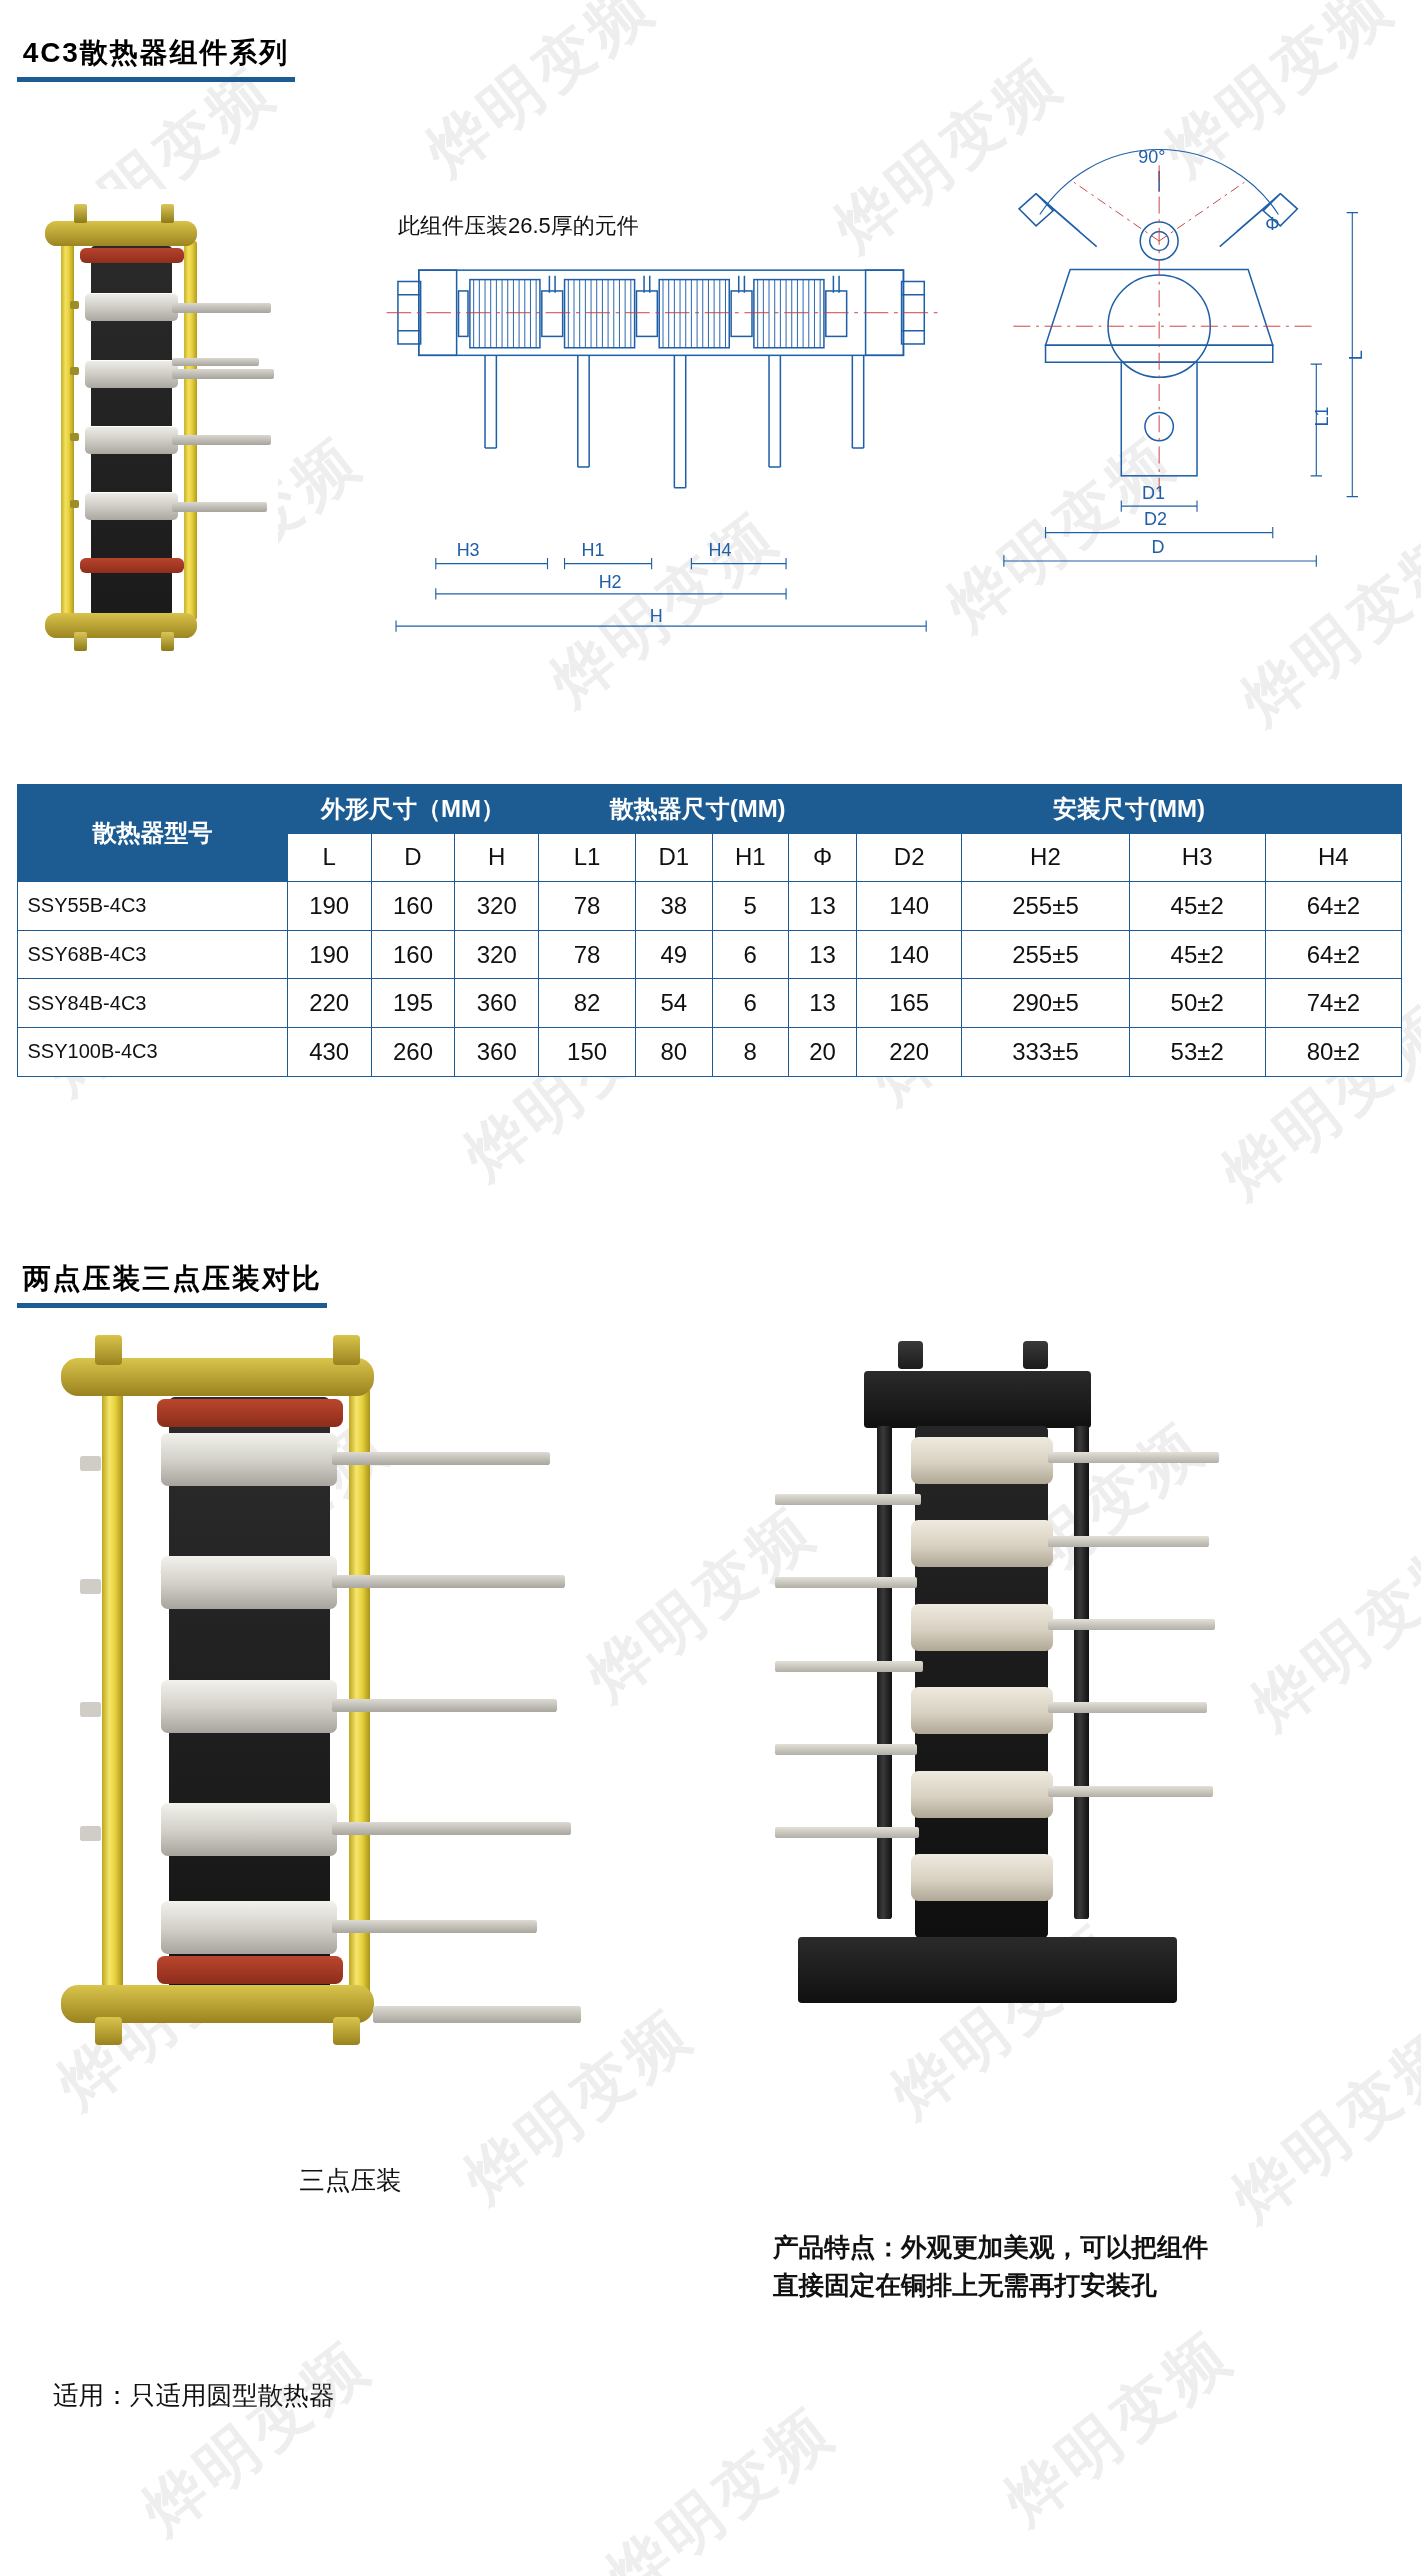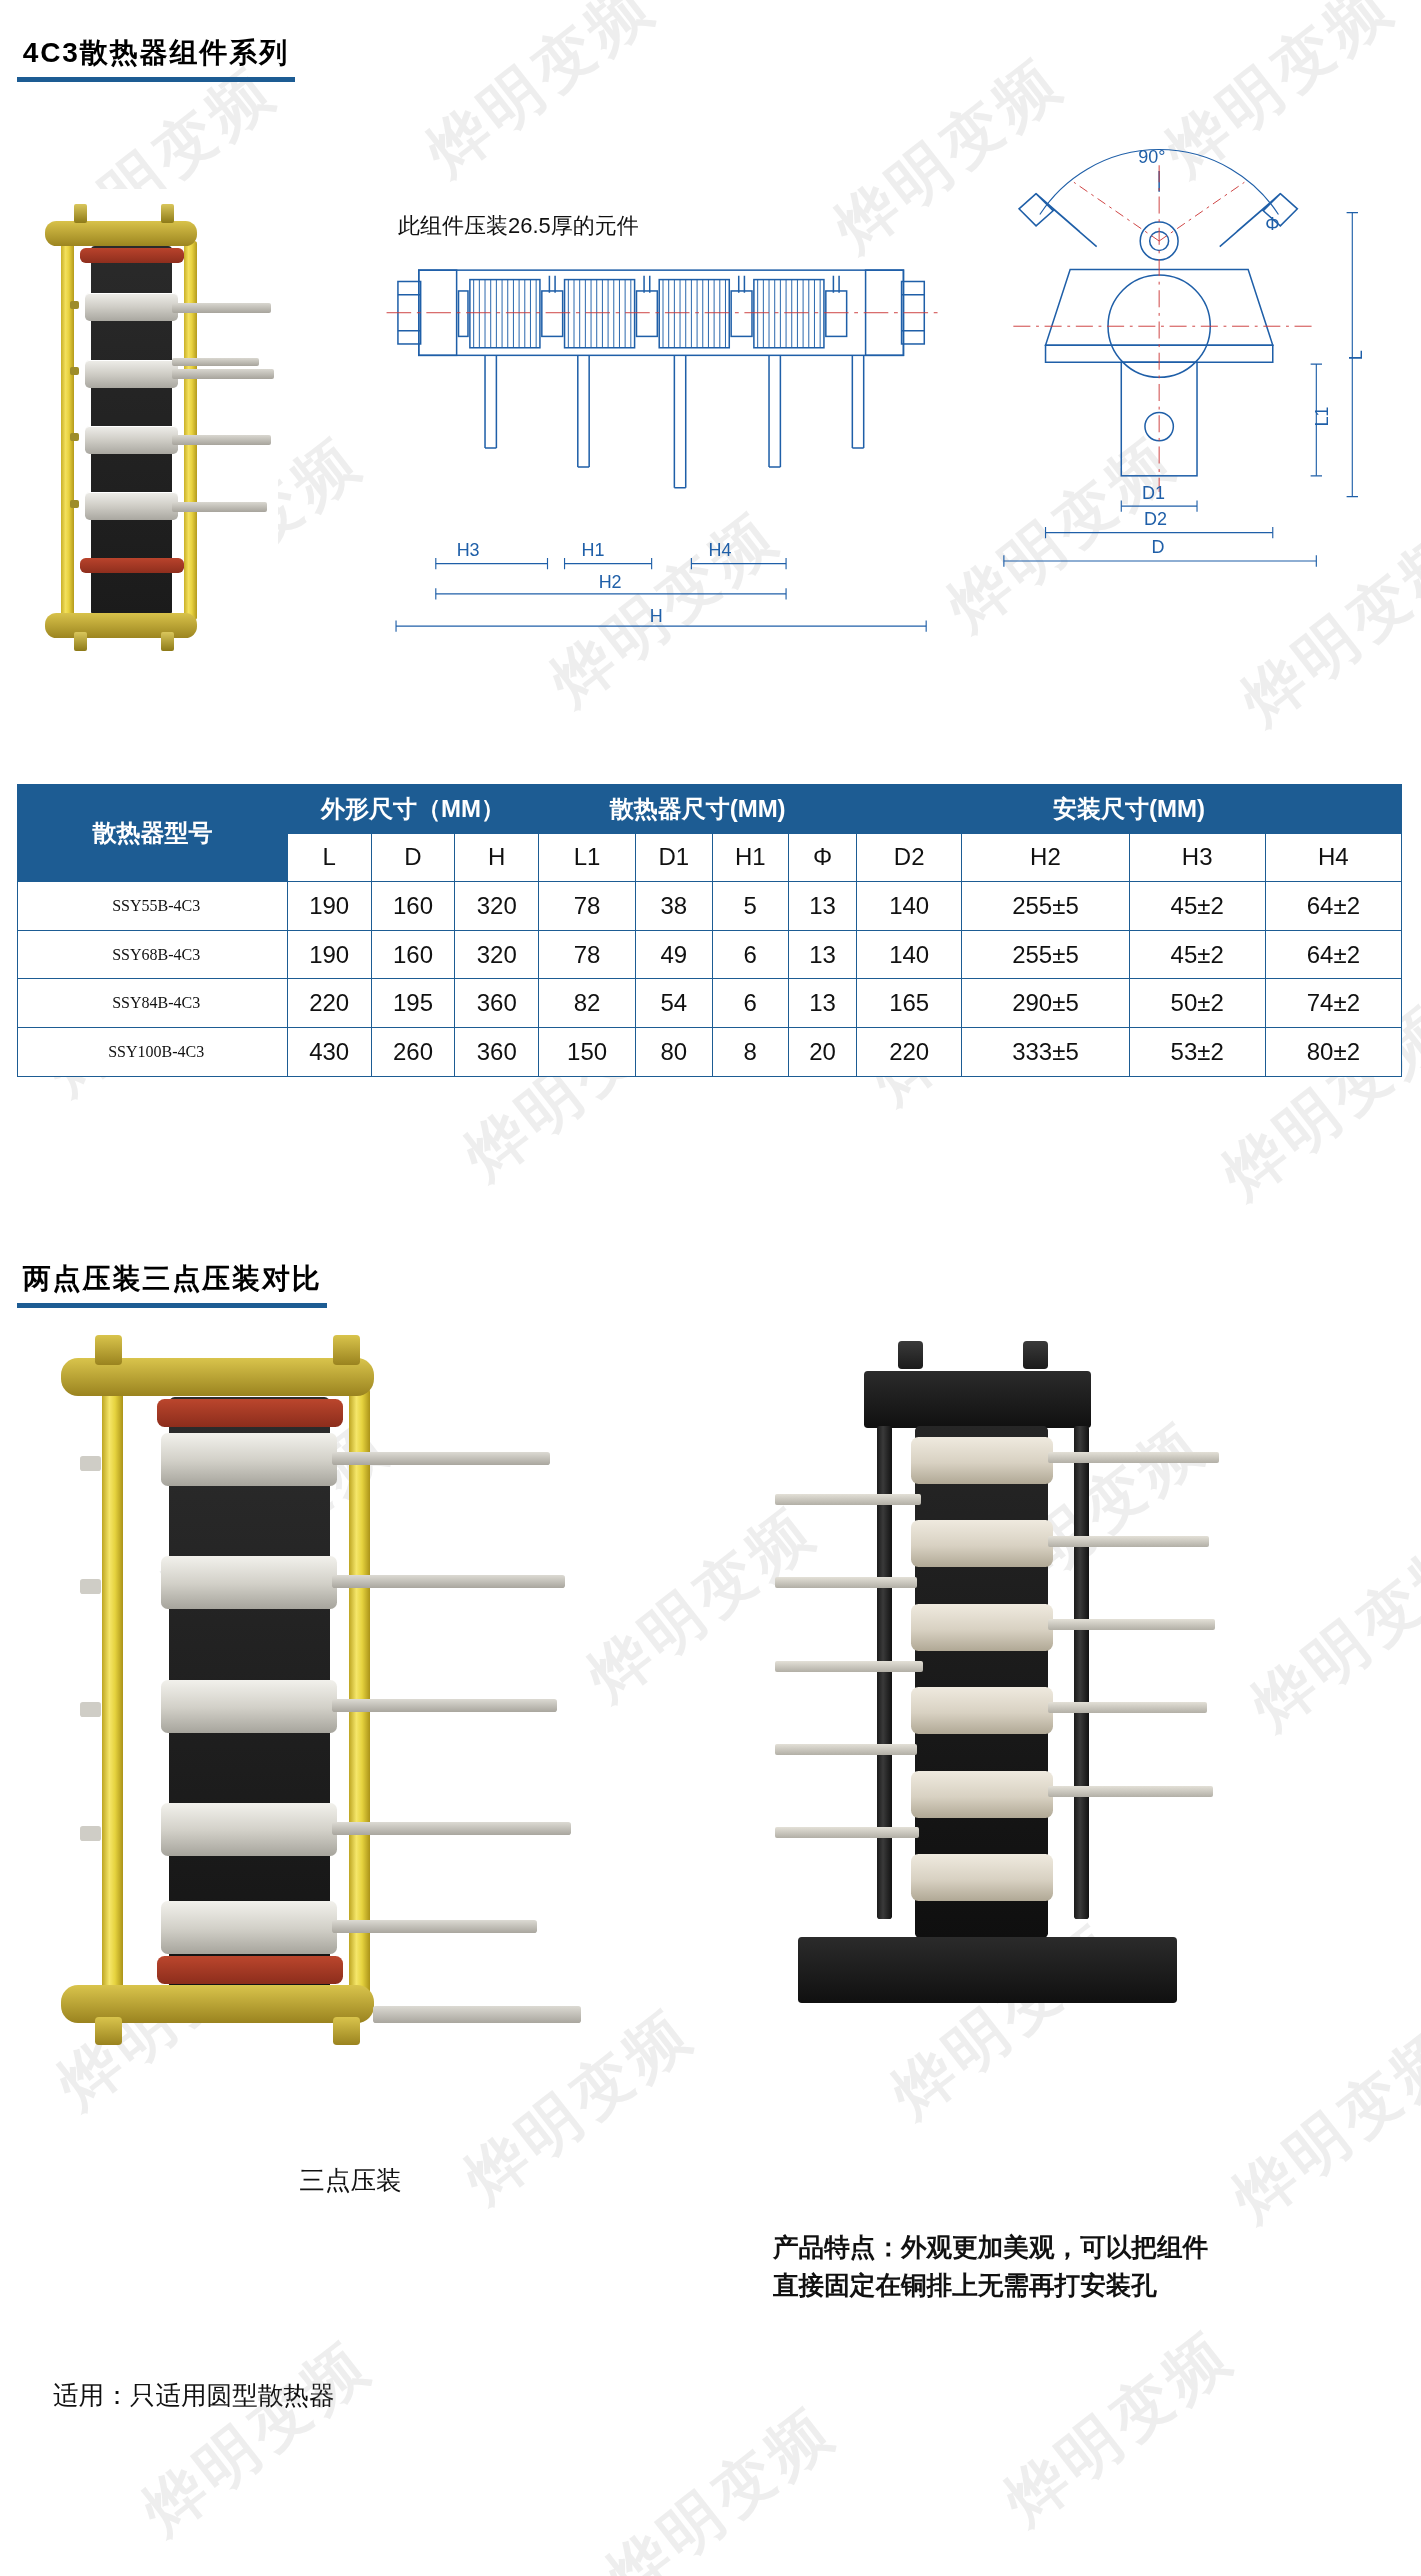--- a/index.html
+++ b/index.html
@@ -96,21 +96,21 @@
     height:42px;
     font-weight:400;
     color:#111;
   }
   table.spec thead tr:first-child th{
     background:#1d5c93;color:#fff;font-weight:700;font-size:24px;
   }
   table.spec thead tr:nth-child(2) th{
     background:#fff;color:#111;font-weight:400;
   }
-  table.spec td.model{ text-align:center;padding-left:9.5px;font-size:16px;letter-spacing:0px;font-family:Liberation Serif, serif;}
+  table.spec td.model{ text-align:left;padding-left:9.5px;font-size:20px;letter-spacing:0px;}
 
   
   .cmp{position:absolute;left:0;top:1331px;width:1421px;z-index:6;}
   .cmp-col{position:absolute;top:0;width:701px;}
   .cmp-col.left{left:0;}
   .cmp-col.right{left:720px;}
   .cmp-caption{
     text-align:center;font-size:25.6px;color:#111;margin-top:7.6px;
   }
   .feat{position:absolute;font-size:25.6px;line-height:38px;color:#111;}

